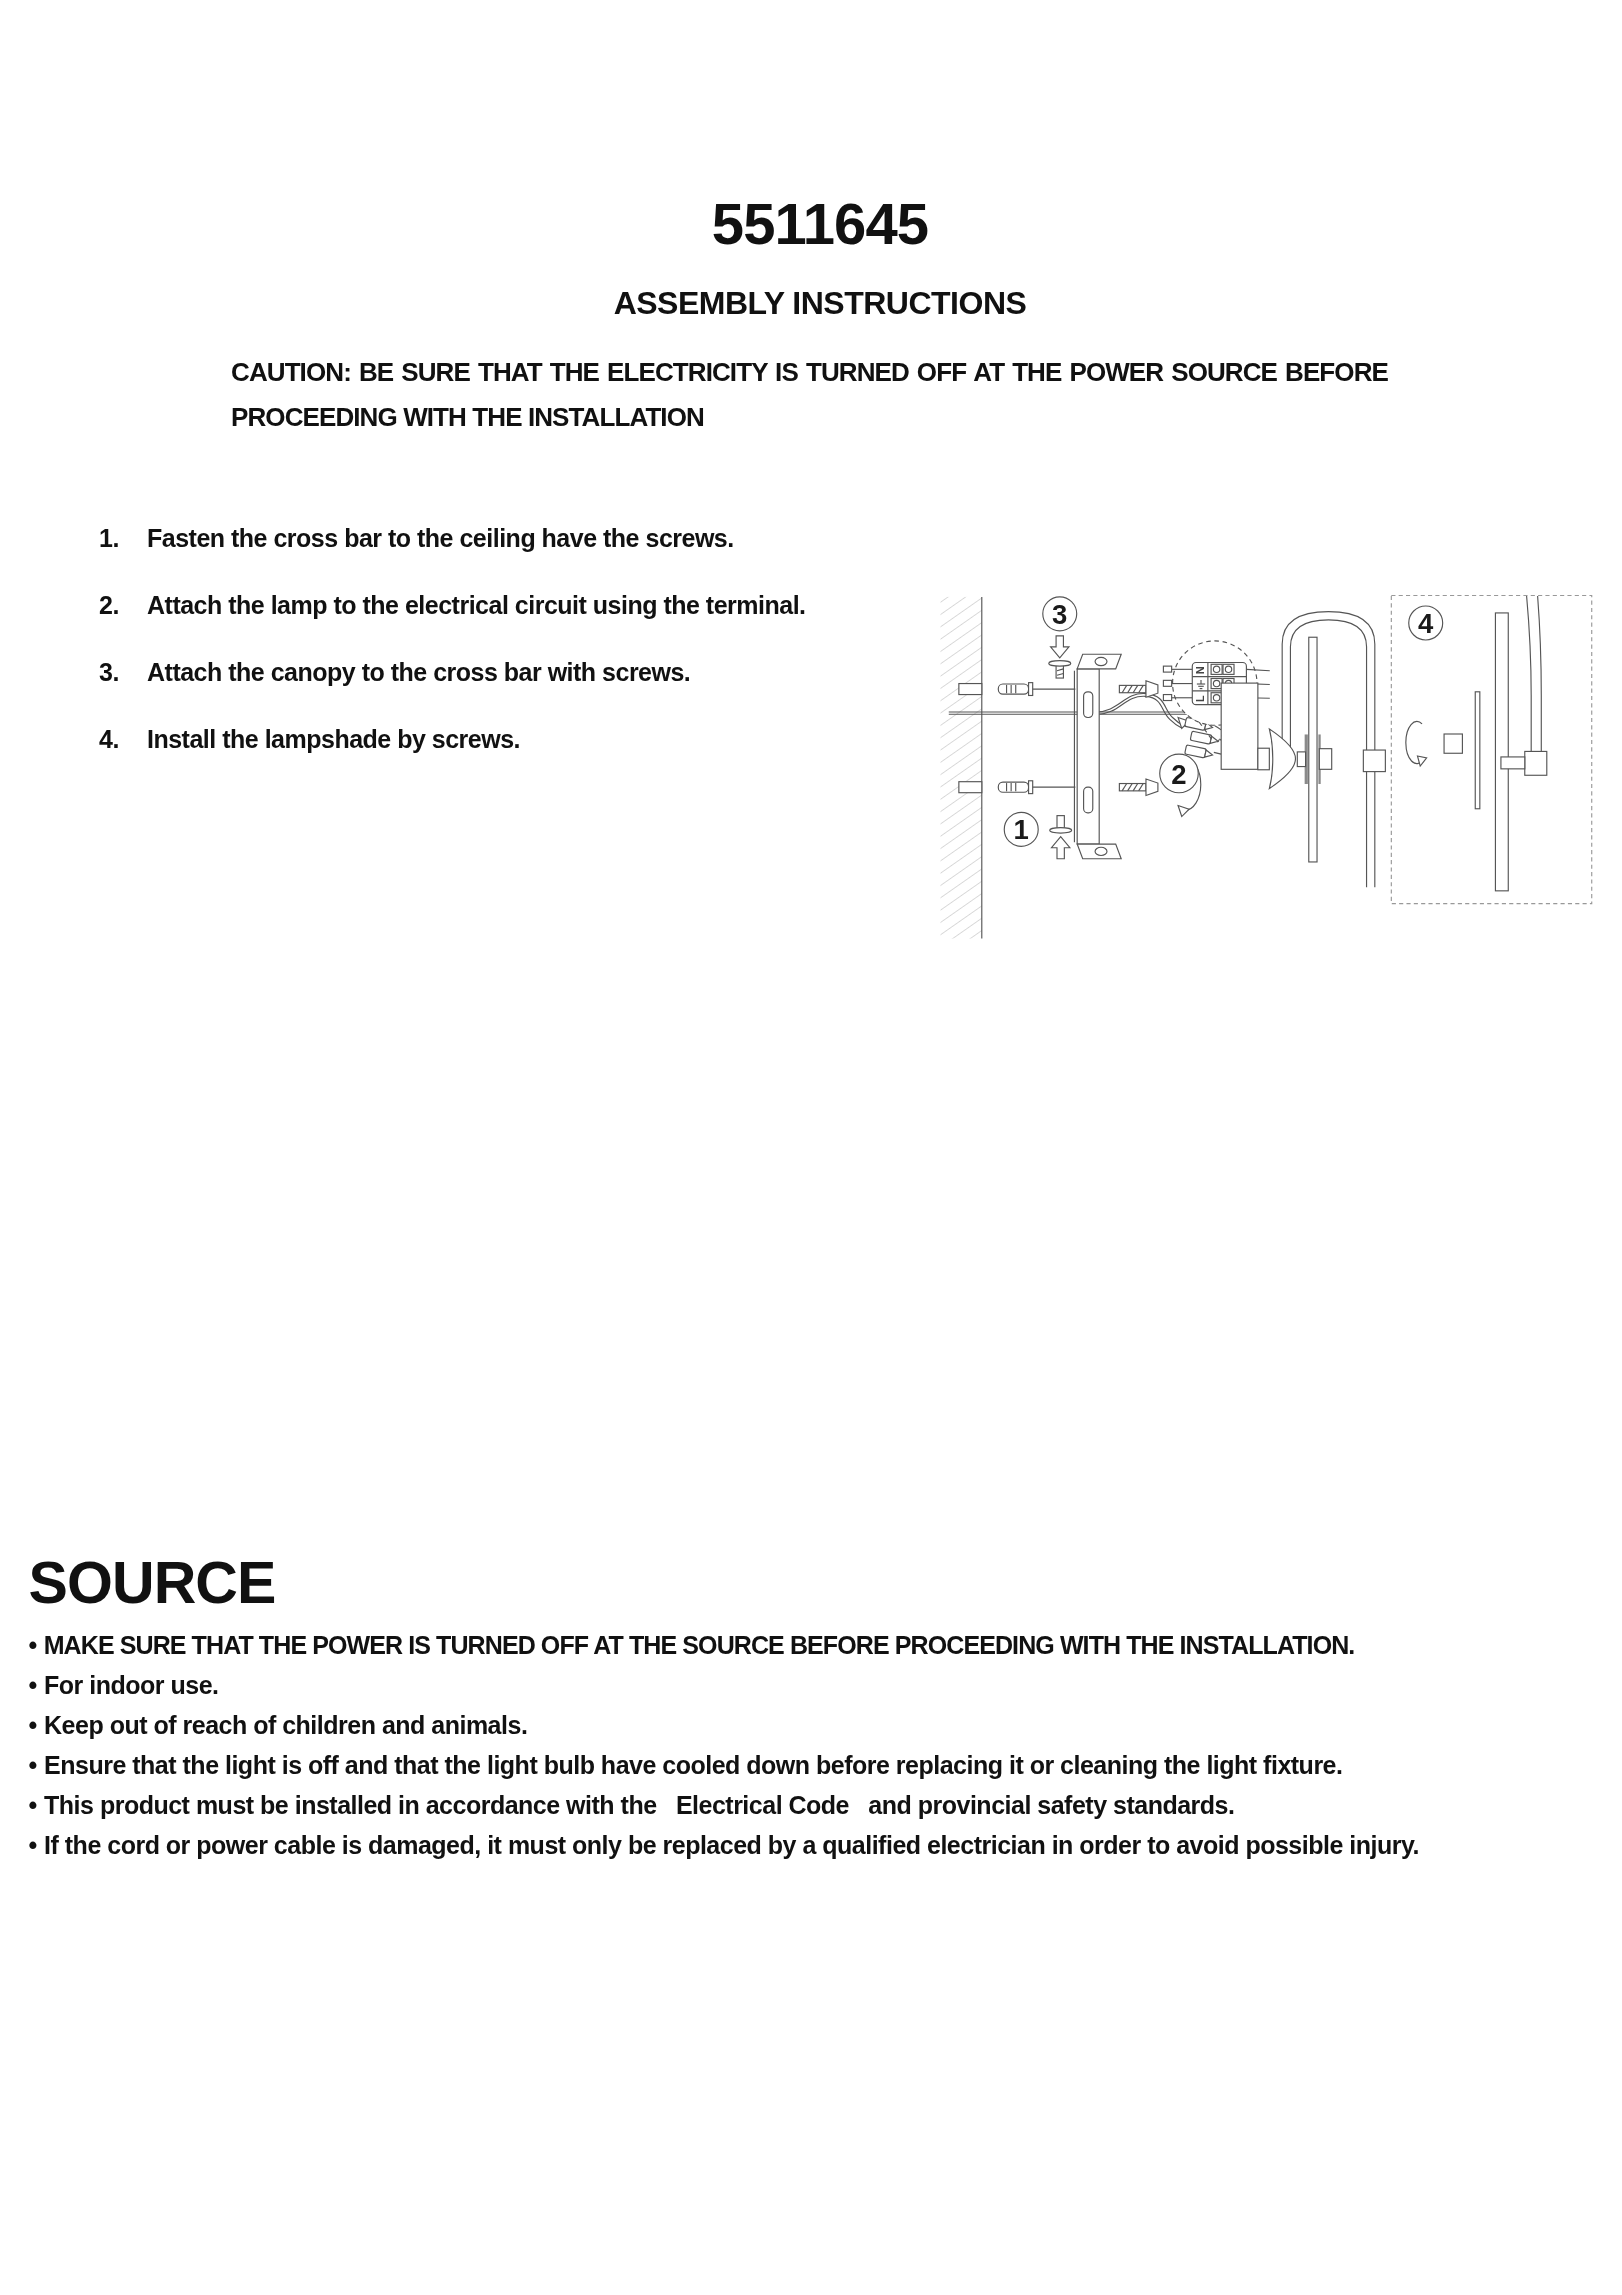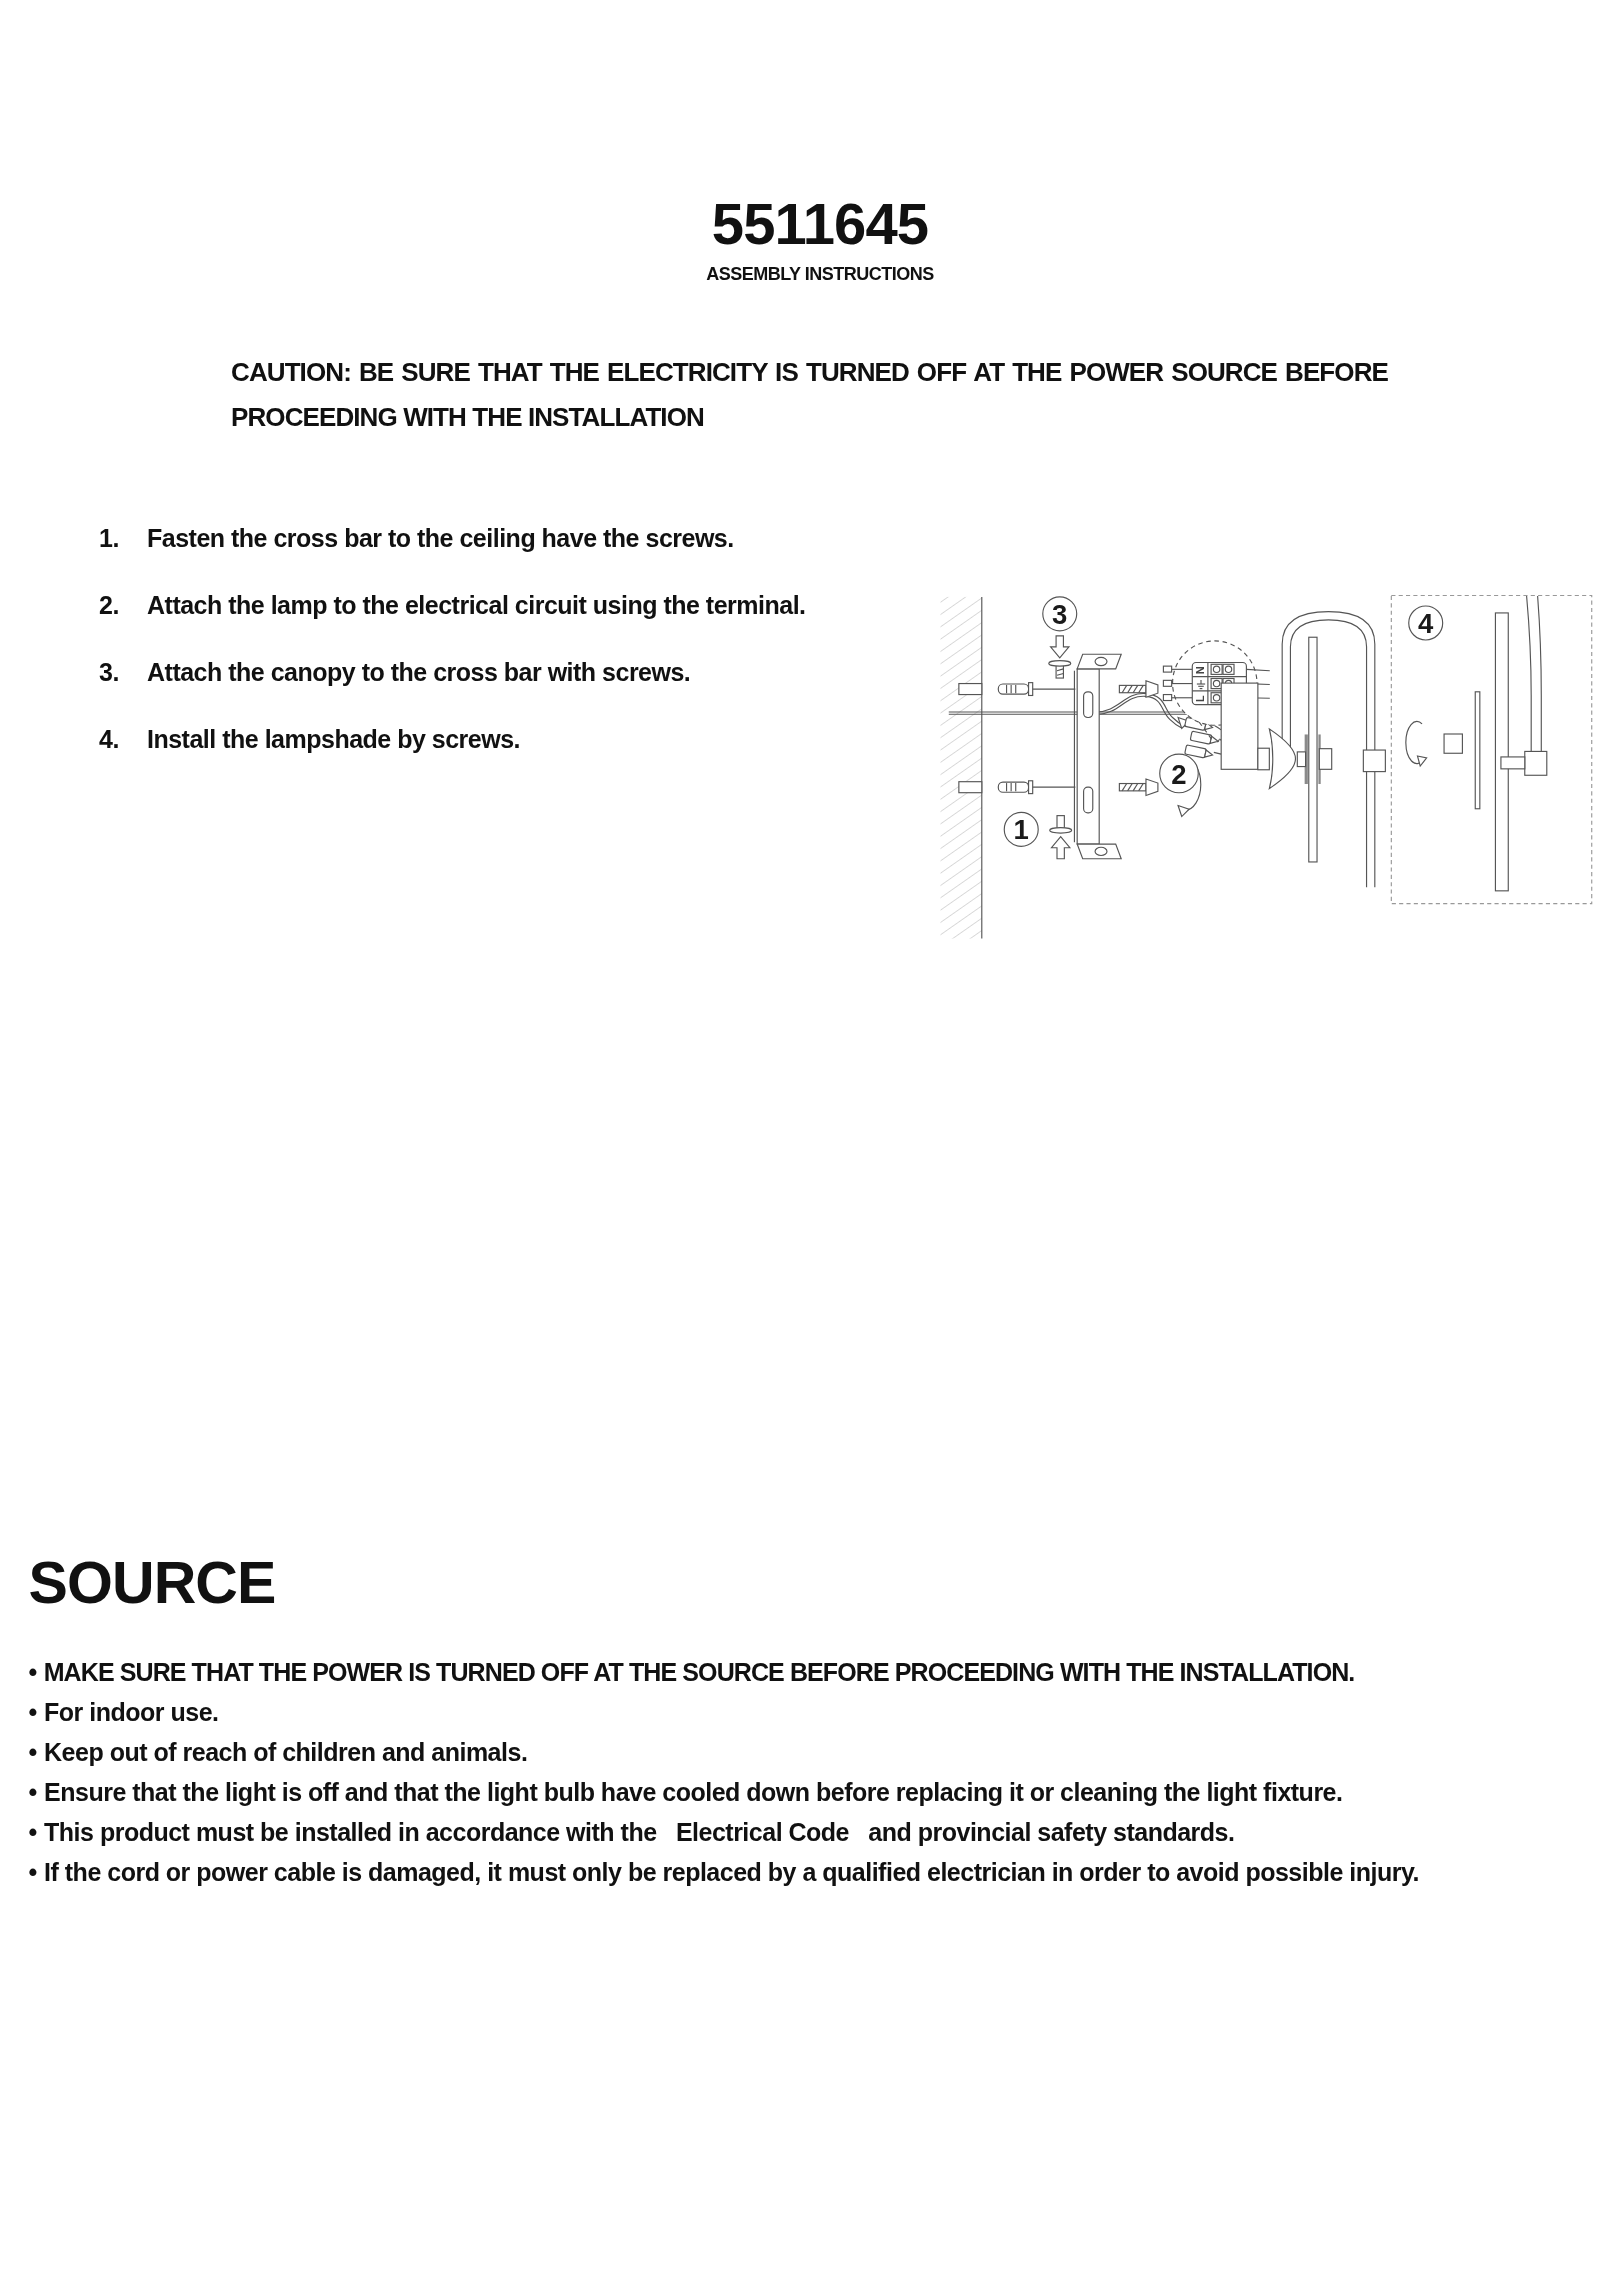--- a/index.html
+++ b/index.html
@@ -16,22 +16,22 @@
   .title-block{
     position:absolute; left:0; right:8px; top:192px;
     padding-left:26px;
     text-align:center;
   }
   .product-number{
     font-size:58px; line-height:64px; font-weight:bold;
     letter-spacing:-0.9px; margin:0;
   }
   .subtitle{
-    font-size:18px; line-height:28.5px; font-weight:bold;
-    letter-spacing:-0.5px; margin-top:4px;
+    font-size:32px; line-height:28.5px; font-weight:bold;
+    letter-spacing:-0.5px; margin-top:33px;
   }
   
   .caution{
     position:absolute; left:231px; top:350px; width:1157px;
     font-size:26px; line-height:45px; font-weight:bold;
     letter-spacing:-0.9px; text-align:justify;
   }
   
   .steps{
     position:absolute; left:99px; top:505px; width:797px;
@@ -54,21 +54,21 @@
         font-size:60px; text-anchor:middle; stroke:none;}
   .stxt{font-family:"Liberation Sans",sans-serif; font-weight:bold; fill:#444;
         font-size:24px; text-anchor:middle; stroke:none;}
   
   .warning{position:absolute; left:28.5px; top:1552px; width:1487px;}
   .warning-heading{
     font-size:59px; line-height:63px; font-weight:bold;
     letter-spacing:-0.9px; margin:0;
   }
   .warning-items{
-    margin-top:37px; font-size:25px; line-height:40px; font-weight:bold;
+    margin-top:10px; font-size:25px; line-height:40px; font-weight:bold;
     letter-spacing:-0.5px;
   }
   .witem{margin:0; text-align:justify;}
   .witem .blt{margin-right:7.3px;}
   .witem.caps{letter-spacing:-0.9px;}
 </style>
 </head>
 <body>
 
 <div class="page">

